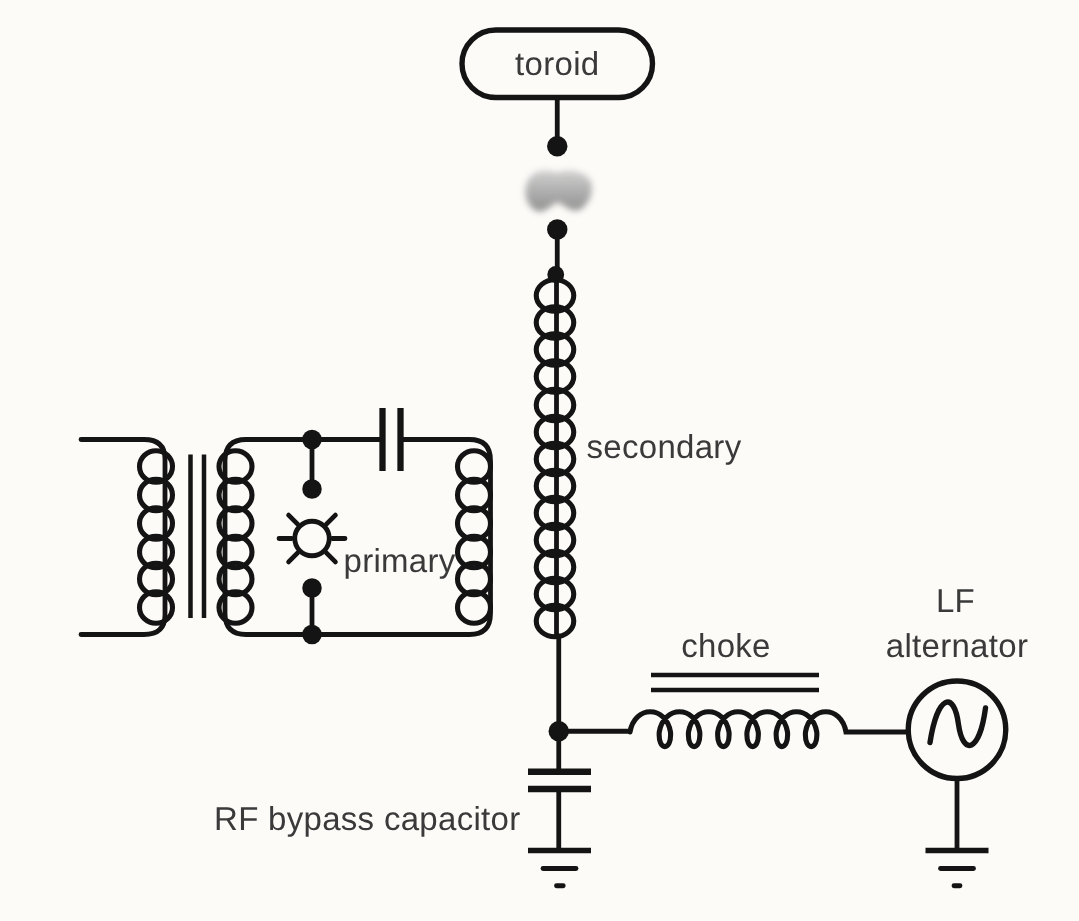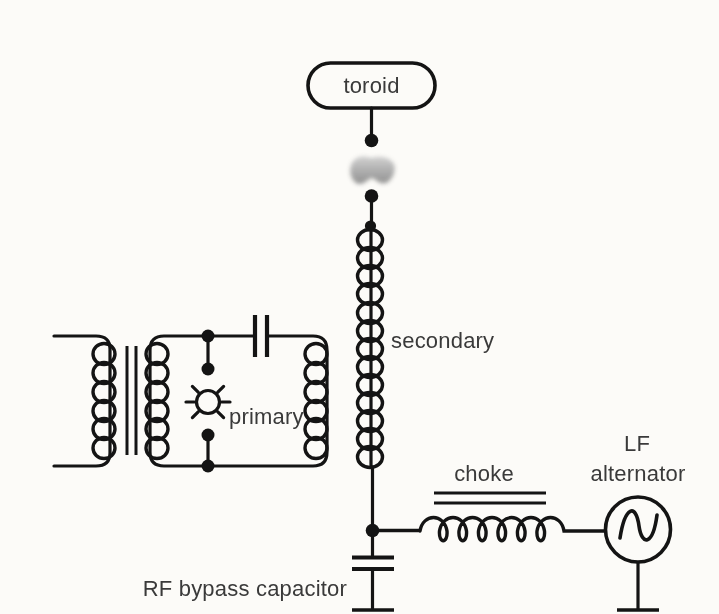--- a/index.html
+++ b/index.html
@@ -6,21 +6,20 @@
   body {
     width: 719px; height: 614px;
     background: #fcfbf8;
     font-family: "Liberation Sans", sans-serif;
     overflow: hidden;
   }
   .canvas-wrap {
     position: relative;
     width: 719px; height: 562px;
     background: #fcfbf8;
-    margin-top: 43px;
   }
   svg { display: block; }
   .wire   { fill: none; stroke: #141414; stroke-width: 3.2; stroke-linecap: round; }
   .coil   { fill: none; stroke: #141414; stroke-width: 3.4; }
   .thick  { fill: none; stroke: #141414; stroke-width: 4.2; stroke-linecap: butt; }
   .core   { fill: none; stroke: #141414; stroke-width: 3; stroke-linecap: butt; }
   .node   { fill: #141414; stroke: none; }
   .outline{ fill: none; stroke: #141414; stroke-width: 3.6; }
   .lbl    { fill: #3a3a3a; font-size: 22px; letter-spacing: 0.2px; }
 </style>

